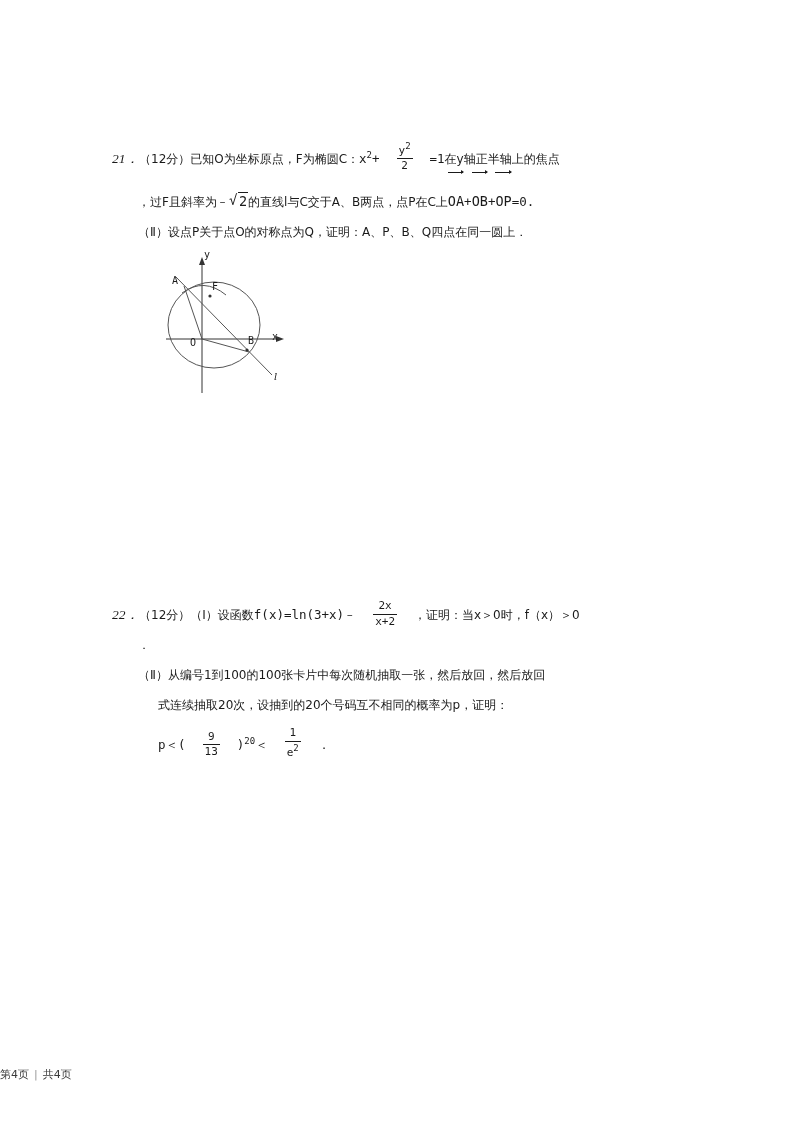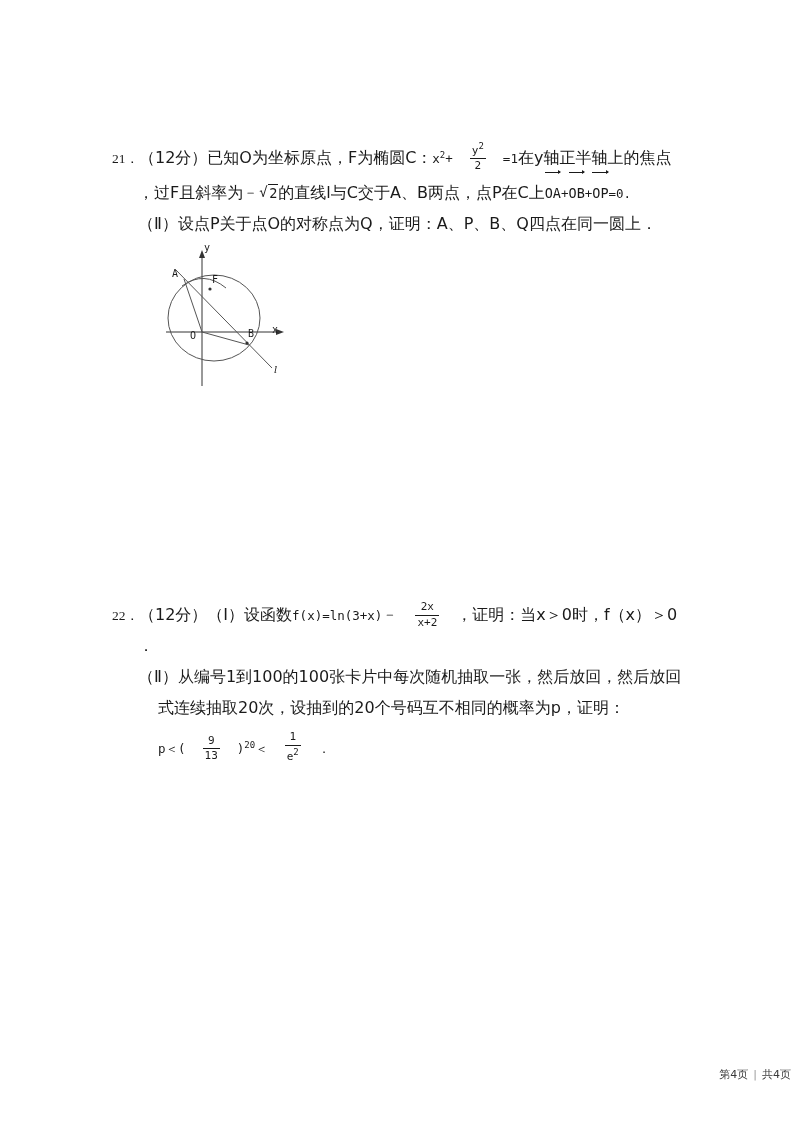--- a/index.html
+++ b/index.html
@@ -33,30 +33,31 @@
     margin-bottom: 4px;
   }
   .prob-line {
     font-size: 13.5px;
     line-height: 30px;
     white-space: nowrap;
   }
   .num {
     font-family: "Liberation Serif", serif;
     font-size: 13.5px;
+    font-style: italic;
   }
   .indent {
     padding-left: 26px;
   }
   .indent2 {
     padding-left: 26px;
   }
   .cn {
     font-family: "DejaVu Sans", sans-serif;
-    font-size: 16px;
+    font-size: 12px;
   }
   .mathi {
     font-family: "DejaVu Sans Mono", monospace;
     font-size: 12.5px;
   }
 
   
   .frac {
     display: inline-block;
     vertical-align: -0.55em;
@@ -96,21 +97,21 @@
     left: 0; top: -1px;
     font-size: 14px;
   }
   .sqrt .rad {
     border-top: 1px solid #1a1a1a;
     padding: 0 1px;
   }
   .vec {
     display: inline-block;
     position: relative;
-    padding-top: 4px;
+    padding-top: 12px;
     font-family: "DejaVu Sans Mono", monospace;
   }
   .vec::after {
     content: "";
     position: absolute;
     left: 0; right: 1px; top: -2px;
     border-top: 1px solid #1a1a1a;
   }
   .vec::before {
     content: "";
@@ -130,21 +131,21 @@
     width: 210px;
     height: 150px;
   }
 
   
   .footer {
     position: absolute;
     left: 0;
     top: 1067px;
     width: 791px;
-    text-align: right;
+    text-align: left;
     font-family: "DejaVu Sans", sans-serif;
     font-size: 11px;
     color: #3a3a3a;
   }
   .footer .sep {
     color: #999;
     margin: 0 5px;
   }
   .blk-22 {
     position: absolute;

